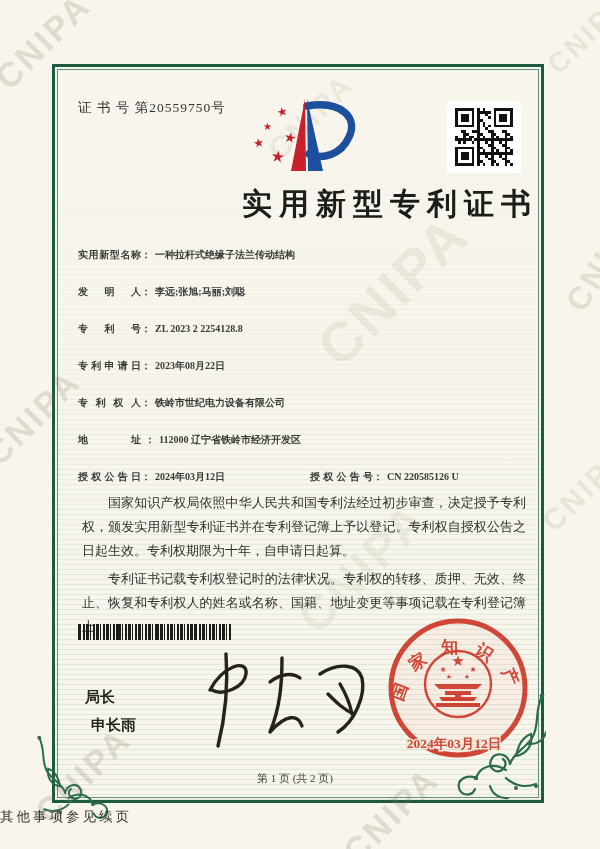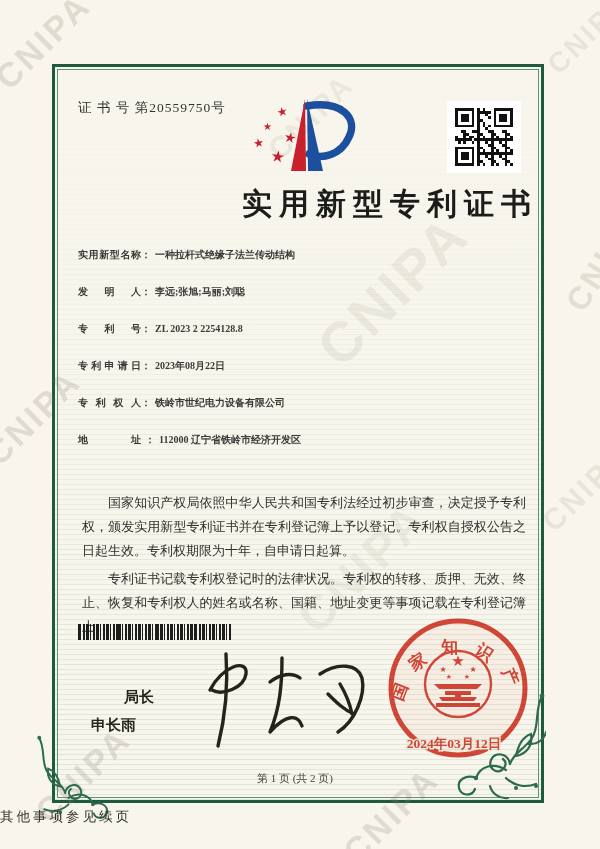--- a/index.html
+++ b/index.html
@@ -35,21 +35,21 @@
   }
   .fields{position:absolute;left:78px;top:243px;width:452px;z-index:2;font-size:10px;font-weight:600;color:#3a3a38;}
   .frow{margin-bottom:14px;line-height:23px;white-space:nowrap;}
   .flabel{display:inline-block;width:6.3em;text-align:justify;text-align-last:justify;vertical-align:top;}
   .fcolon{margin-right:4px;}
   .grant-row{display:flex;}
   .grant-a{width:232px;}
   .paras{position:absolute;left:78px;top:488px;width:452px;z-index:2;font-size:13px;line-height:1.85;color:#30302e;text-align:justify;}
   .paras p{margin:4px;text-indent:2em;font-family:Liberation Mono, monospace;}
   .barcode{position:absolute;left:78px;top:624px;z-index:2;}
-  .director-label{position:absolute;left:85px;top:688px;z-index:2;font-family:"Liberation Sans","DejaVu Sans",sans-serif;font-weight:bold;font-size:15px;color:#26261f;margin-left:39px;}
+  .director-label{position:absolute;left:85px;top:688px;z-index:2;font-family:"Liberation Sans","DejaVu Sans",sans-serif;font-weight:bold;font-size:15px;color:#26261f;}
   .director-name{position:absolute;left:91px;top:716px;z-index:2;font-family:"Liberation Sans","DejaVu Sans",sans-serif;font-weight:bold;font-size:15px;color:#26261f;}
   .signature{position:absolute;left:186px;top:648px;z-index:2;}
   .seal{position:absolute;left:378px;top:608px;z-index:3;mix-blend-mode:multiply;opacity:.92;}
   .page-info{position:absolute;left:52px;top:771px;width:486px;z-index:2;text-align:center;font-size:11px;color:#44443f;}
   .bottom-note{position:absolute;left:0;top:808px;width:600px;z-index:2;text-align:left;font-size:13.5px;letter-spacing:3px;color:#33332e;}
   .corner-orn{position:absolute;z-index:2;pointer-events:none;}
 </style>
 </head>
 <body>
 
@@ -270,20 +270,28 @@
     </div>
     <div class="frow">
       <span class="flabel">专利申请日</span><span class="fcolon">：</span><span>2023年08月22日</span>
     </div>
     <div class="frow">
       <span class="flabel">专利权人</span><span class="fcolon">：</span><span>铁岭市世纪电力设备有限公司</span>
     </div>
     <div class="frow">
       <span class="flabel">地址</span><span class="fcolon"></span><span class="fcolon">：</span><span>112000 辽宁省铁岭市经济开发区</span>
     </div>
+    <div class="frow grant-row">
+      <span class="grant-a">
+        <span class="flabel">授权公告日</span><span class="fcolon">：</span><span>2024年03月12日</span>
+      </span>
+      <span>
+        <span class="flabel">授权公告号</span><span class="fcolon">：</span><span>CN 220585126 U</span>
+      </span>
+    </div>
   </div>
 
   <div class="paras">
     <p>国家知识产权局依照中华人民共和国专利法经过初步审查，决定授予专利权，颁发实用新型专利证书并在专利登记簿上予以登记。专利权自授权公告之日起生效。专利权期限为十年，自申请日起算。</p>
     <p>专利证书记载专利权登记时的法律状况。专利权的转移、质押、无效、终止、恢复和专利权人的姓名或名称、国籍、地址变更等事项记载在专利登记簿上。</p>
   </div>
 
   <svg class="barcode" id="barcode" width="158" height="16">
       <rect x="0" y="0" width="3" height="16" fill="#1d1d1b"></rect>
       <rect x="5" y="0" width="2" height="16" fill="#1d1d1b"></rect>

